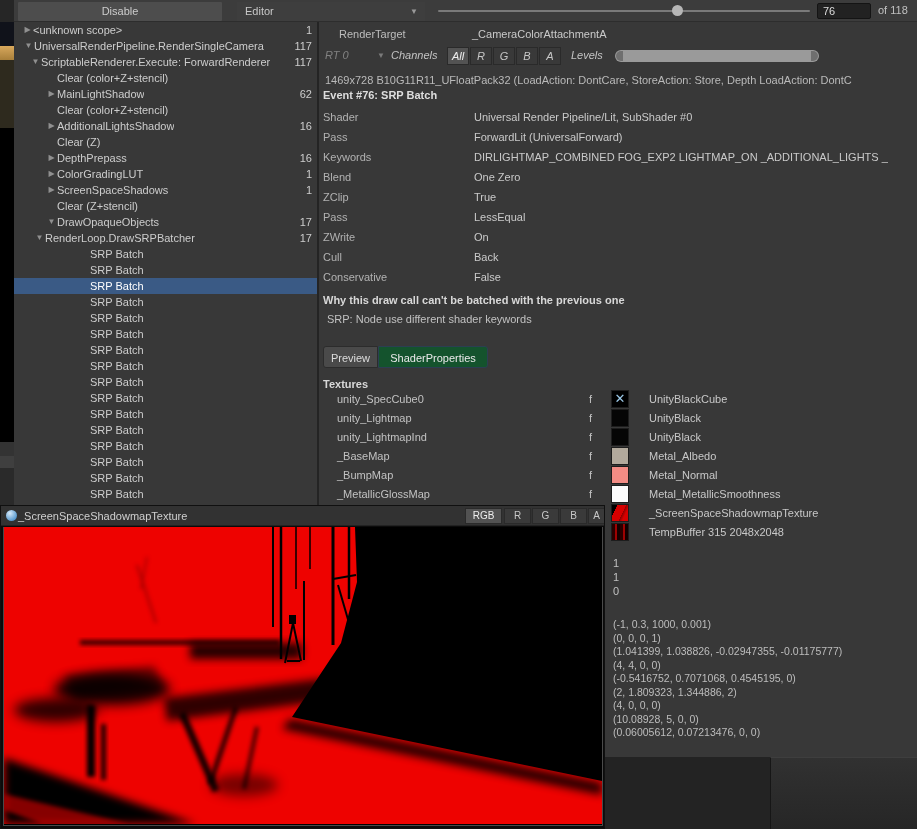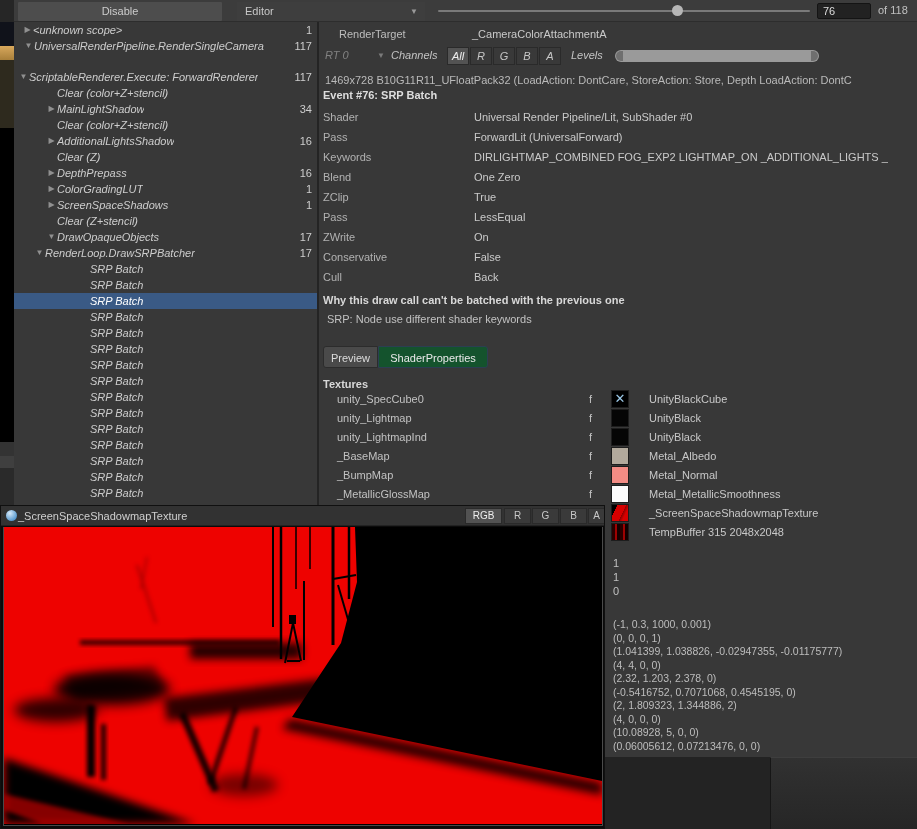--- a/index.html
+++ b/index.html
@@ -24,23 +24,23 @@
   #frame-field { left:803px; top:3px; width:54px; height:16px; background:#222; border:1px solid #141414;
     border-radius:2px; color:#dddddd; padding-left:5px; line-height:14px; }
   #frame-total { left:864px; top:4px; color:#c0c0c0; }
 
   
   #tree { left:14px; top:22px; width:304px; height:483px; background:#383838; border-right:1px solid #242424; z-index:2; overflow:hidden; }
   .trow { position:relative; height:16px; line-height:16px; white-space:nowrap; color:#cdcdcd; }
   .trow.sel { background:#3a5a85; color:#ffffff; }
   .tri { display:inline-block; width:11px; color:#909090; font-size:8px; text-align:center; vertical-align:top; }
   .trow.sel .tri { color:#d8d8d8; }
-  .tlabel { display:inline-block; vertical-align:top; height:16px; overflow:hidden;font-style:italic; }
+  .tlabel { display:inline-block; vertical-align:top; height:16px; overflow:hidden; }
   .i0  { padding-left:9px; }  .i0u { padding-left:8px; }
-  .i1  { padding-left:4px;margin-top:15px; } .i2 { padding-left:32px; }
+  .i1  { padding-left:16px; } .i2 { padding-left:32px; }
   .i3  { padding-left:20px; } .i4 { padding-left:65px; }
   .i0 .tlabel { max-width:258px; } .i1 .tlabel { max-width:246px; }
   .tcount { position:absolute; right:5px; top:0; }
 
   
   #right { left:318px; top:22px; width:599px; height:735px; background:#383838; border-left:1px solid #242424; z-index:2; overflow:hidden; }
   #rt-row { left:16px; top:6px; width:599px; height:16px; }
   #rt-label { position:absolute; left:4px; color:#bdbdbd; }
   #rt-value { position:absolute; left:137px; color:#cacaca; }
   #ch-row { left:0; top:25px; width:599px; height:20px;font-style:italic; }
@@ -126,21 +126,21 @@
     <div id="frame-slider-thumb" class="abs"></div>
     <div id="frame-field" class="abs">76</div>
     <div id="frame-total" class="abs">of 118</div>
   </div>
 
   <div id="tree" class="abs">
     <div class="trow i0u"><span class="tri">▶</span><span class="tlabel">&lt;unknown scope&gt;</span><span class="tcount">1</span></div>
     <div class="trow i0"><span class="tri">▼</span><span class="tlabel">UniversalRenderPipeline.RenderSingleCamera</span><span class="tcount">117</span></div>
     <div class="trow i1"><span class="tri">▼</span><span class="tlabel">ScriptableRenderer.Execute: ForwardRenderer</span><span class="tcount">117</span></div>
     <div class="trow i2"><span class="tri"></span><span class="tlabel">Clear (color+Z+stencil)</span><span class="tcount"></span></div>
-    <div class="trow i2"><span class="tri">▶</span><span class="tlabel">MainLightShadow</span><span class="tcount">34</span></div>
+    <div class="trow i2"><span class="tri">▶</span><span class="tlabel">MainLightShadow</span><span class="tcount">62</span></div>
     <div class="trow i2"><span class="tri"></span><span class="tlabel">Clear (color+Z+stencil)</span><span class="tcount"></span></div>
     <div class="trow i2"><span class="tri">▶</span><span class="tlabel">AdditionalLightsShadow</span><span class="tcount">16</span></div>
     <div class="trow i2"><span class="tri"></span><span class="tlabel">Clear (Z)</span><span class="tcount"></span></div>
     <div class="trow i2"><span class="tri">▶</span><span class="tlabel">DepthPrepass</span><span class="tcount">16</span></div>
     <div class="trow i2"><span class="tri">▶</span><span class="tlabel">ColorGradingLUT</span><span class="tcount">1</span></div>
     <div class="trow i2"><span class="tri">▶</span><span class="tlabel">ScreenSpaceShadows</span><span class="tcount">1</span></div>
     <div class="trow i2"><span class="tri"></span><span class="tlabel">Clear (Z+stencil)</span><span class="tcount"></span></div>
     <div class="trow i2"><span class="tri">▼</span><span class="tlabel">DrawOpaqueObjects</span><span class="tcount">17</span></div>
     <div class="trow i3"><span class="tri">▼</span><span class="tlabel">RenderLoop.DrawSRPBatcher</span><span class="tcount">17</span></div>
     <div class="trow i4"><span class="tri"></span><span class="tlabel">SRP Batch</span></div>
@@ -207,26 +207,26 @@
         </div>
       <div class="drow">
           <span class="dlabel">Pass</span>
           <span class="dval">LessEqual</span>
         </div>
       <div class="drow">
           <span class="dlabel">ZWrite</span>
           <span class="dval">On</span>
         </div>
       <div class="drow">
+          <span class="dlabel">Cull</span>
+          <span class="dval">Back</span>
+        </div>
+      <div class="drow">
           <span class="dlabel">Conservative</span>
           <span class="dval">False</span>
-        </div>
-      <div class="drow">
-          <span class="dlabel">Cull</span>
-          <span class="dval">Back</span>
         </div>
     </div>
 
     <div id="why-title" class="abs">Why this draw call can't be batched with the previous one</div>
     <div id="why-reason" class="abs">SRP: Node use different shader keywords</div>
 
     <div id="tab-preview" class="tab">Preview</div>
     <div id="tab-shaderprops" class="tab">ShaderProperties</div>
 
     <div id="tex-header" class="abs">Textures</div>
@@ -284,21 +284,20 @@
     <div id="floats" class="abs">
       <div>1</div>
       <div>1</div>
       <div>0</div>
     </div>
     <div id="vectors" class="abs">
       <div>(-1, 0.3, 1000, 0.001)</div>
       <div>(0, 0, 0, 1)</div>
       <div>(1.041399, 1.038826, -0.02947355, -0.01175777)</div>
       <div>(4, 4, 0, 0)</div>
-      <div>(2.32, 1.203, 2.378, 0)</div>
       <div>(-0.5416752, 0.7071068, 0.4545195, 0)</div>
       <div>(2, 1.809323, 1.344886, 2)</div>
       <div>(4, 0, 0, 0)</div>
       <div>(10.08928, 5, 0, 0)</div>
       <div>(0.06005612, 0.07213476, 0, 0)</div>
     </div>
   </div>
 
   <div id="bottom-area" class="abs">
     <div id="bottom-block"></div>

